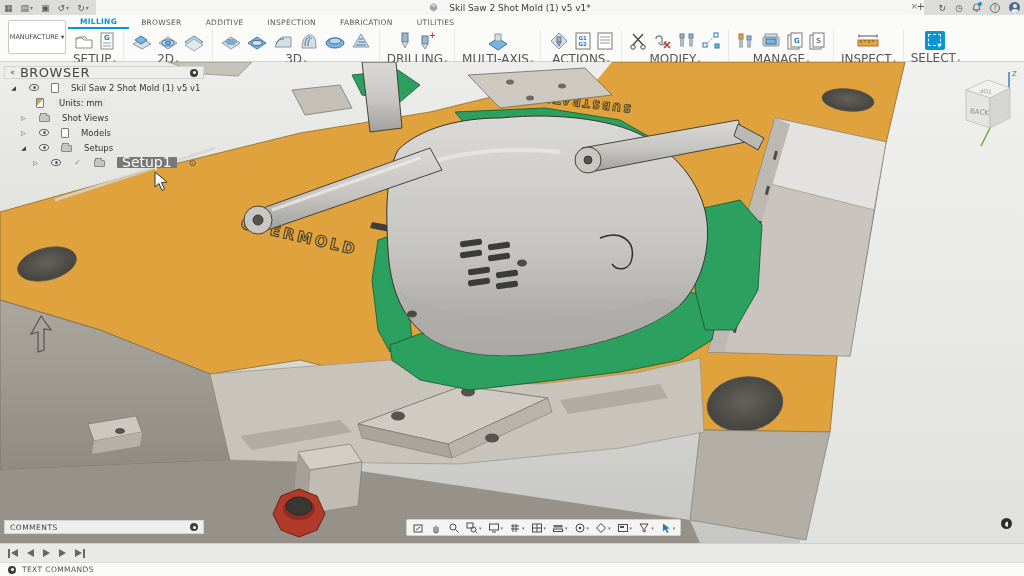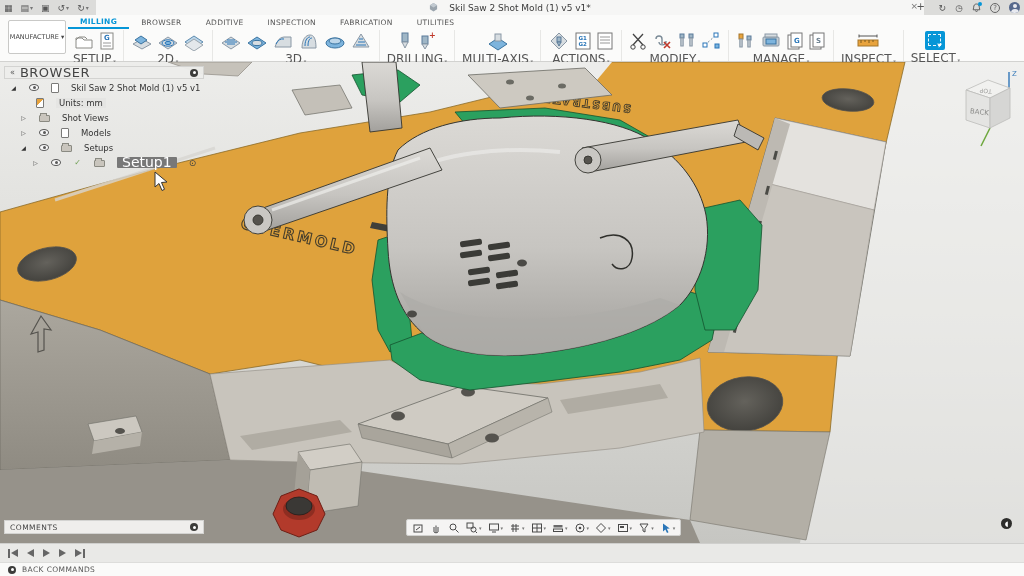--- a/index.html
+++ b/index.html
@@ -616,16 +616,16 @@
         <span class="tl-r"></span>
       </span>
     <span class="tlb">
         <span class="tl-r"></span>
         <span class="tl-bar"></span>
       </span>
   </div>
 
   <div id="statusbar">
     <span class="blkdot"></span>
-    <span class="lbl">BACK COMMANDS</span>
+    <span class="lbl">TEXT COMMANDS</span>
   </div>
 
 </div>
 
 </body></html>

